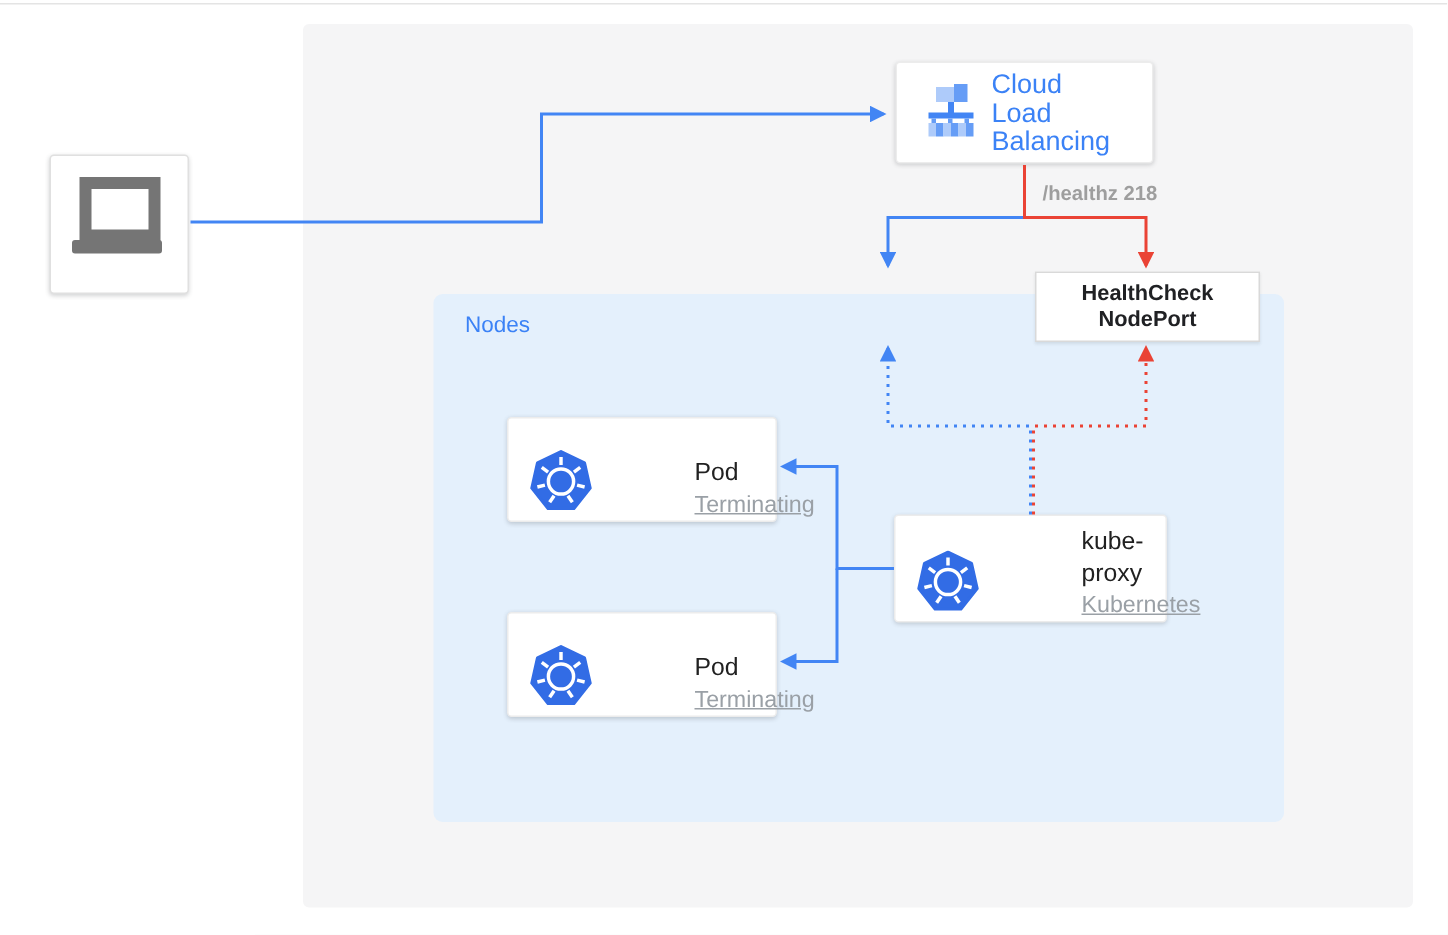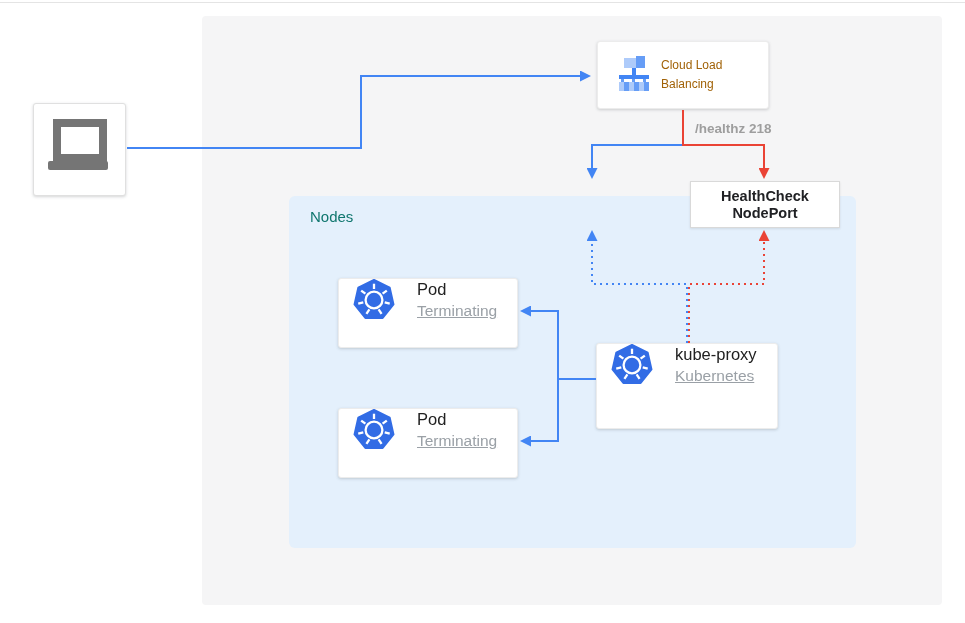--- a/index.html
+++ b/index.html
@@ -1,38 +1,38 @@
 <!DOCTYPE html>
 <html style="--blue: #4285f4; --red: #ea4335; --k8s-blue: #326ce5; --panel-bg: #f5f5f6; --nodes-bg: #e4f0fc; --label-gray: #9e9e9e; --icon-gray: #757575; --lb-light: #aecbfa; --lb-mid: #669df6;"><head>
 <meta charset="utf-8">
 <style>
   html,body{margin:0;padding:0;background:#ffffff;font-family:"Liberation Sans", sans-serif;}
   .stage{position:relative;width:965px;height:623px;background:#fff;overflow:hidden;}
   .topline{position:absolute;left:0;top:2px;width:965px;height:1px;background:#e4e4e4;}
   .panel{position:absolute;left:202px;top:16px;width:740px;height:589px;background:var(--panel-bg);border-radius:4px;}
   .nodes-box{position:absolute;left:289px;top:196px;width:567px;height:352px;background:var(--nodes-bg);border-radius:6px;}
-  .nodes-label{position:absolute;left:310px;top:208px;font-size:15px;color:#0f766e;}
+  .nodes-label{position:absolute;left:310px;top:208px;font-size:15px;color:#3b82f6;}
 
   .card{position:absolute;background:#fff;border:1px solid #ececec;border-radius:3px;
         box-shadow:0 1px 3px rgba(60,64,67,.22);box-sizing:border-box;}
   .client-card{left:33px;top:103px;width:93px;height:93px;display:flex;align-items:center;justify-content:center;border-color:#e0e0e0;}
   .lb-card{left:597px;top:41px;width:172px;height:68px;display:flex;align-items:center;}
   .lb-icon{margin-left:17px;flex:0 0 auto;}
-  .lb-text{margin-left:8px;width:92px;font-size:12px;line-height:19px;color:#a16207;}
+  .lb-text{margin-left:8px;width:92px;font-size:18px;line-height:19px;color:#3b82f6;}
 
   .port-box{position:absolute;background:#fff;border:1px solid #d9d9d9;box-shadow:0 1px 2px rgba(60,64,67,.12);
             display:flex;align-items:center;justify-content:center;text-align:center;
             font-weight:bold;font-size:14.5px;line-height:17px;color:#202124;box-sizing:border-box;}
   .nodeport-box{left:517px;top:182px;width:151px;height:44px;}
   .hc-box{left:690px;top:181px;width:150px;height:47px;padding:16px 14px;}
 
-  .k8s-card{display:flex;align-items:flex-start;}
+  .k8s-card{display:flex;align-items:flex-end;gap:46px;}
   .pod1-card{left:338px;top:278px;width:180px;height:70px;}
   .pod2-card{left:338px;top:408px;width:180px;height:70px;}
-  .kp-card{left:596px;top:343px;width:182px;height:86px;}
+  .kp-card{left:596px;top:343px;width:182px;height:72px;}
   .k8s-icon{margin-left:14px;flex:0 0 auto;}
   .card-text{margin-left:22px;}
   .card-title{font-size:16.5px;color:#212121;line-height:21px;}
   .card-sub{font-size:15.5px;color:#9aa0a6;line-height:21px;text-decoration:underline;}
 
   .edge-label{position:absolute;left:695px;top:121px;font-size:13.5px;font-weight:bold;color:var(--label-gray);}
 
   svg.wires{position:absolute;left:0;top:0;pointer-events:none;}
   .stroke-blue{stroke:var(--blue);}
   .stroke-red{stroke:var(--red);}

